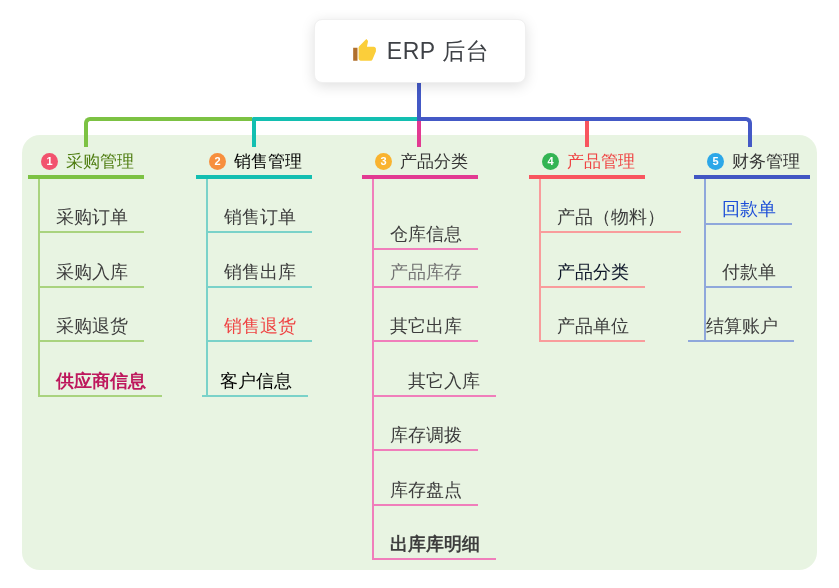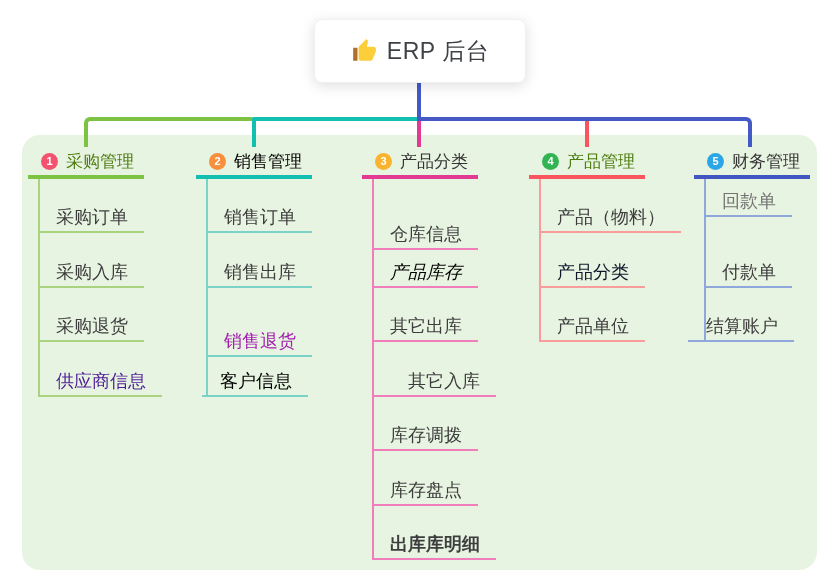--- a/index.html
+++ b/index.html
@@ -65,56 +65,56 @@
   <div id="branches">
       <div class="branch-header" style="left: 28px;">
         <span class="branch-badge" style="background: rgb(242, 83, 110);">1</span>
         <span class="branch-title" style="color: #4d7c0f;">采购管理</span>
       </div>
       <div class="branch-underline" style="left: 28px; background: rgb(124, 194, 67);"></div>
       <div class="spine" style="left: 38px; top: 178px; height: 217.5px; background: rgb(169, 211, 126);"></div>
       <div class="mm-item" style="left: 38px; top: 206px; border-bottom-color: rgb(169, 211, 126); color: rgb(61, 61, 61);"><span>采购订单</span></div>
       <div class="mm-item" style="left: 38px; top: 260.5px; border-bottom-color: rgb(169, 211, 126); color: rgb(61, 61, 61);"><span>采购入库</span></div>
       <div class="mm-item" style="left: 38px; top: 315px; border-bottom-color: rgb(169, 211, 126); color: rgb(61, 61, 61);"><span>采购退货</span></div>
-      <div class="mm-item" style="left: 38px; top: 369.5px; border-bottom-color: rgb(169, 211, 126); color: #4c1d95;"><span>供应商信息</span></div>
+      <div class="mm-item" style="left: 38px; top: 369.5px; border-bottom-color: rgb(169, 211, 126); color: #be185d; font-weight: bold;"><span>供应商信息</span></div>
       <div class="branch-header" style="left: 196px;">
         <span class="branch-badge" style="background: rgb(247, 143, 61);">2</span>
         <span class="branch-title" style="color: #000000;">销售管理</span>
       </div>
       <div class="branch-underline" style="left: 196px; background: rgb(19, 191, 177);"></div>
       <div class="spine" style="left: 206px; top: 178px; height: 217.5px; background: rgb(122, 210, 201);"></div>
       <div class="mm-item" style="left: 206px; top: 206px; border-bottom-color: rgb(122, 210, 201); color: rgb(61, 61, 61);"><span>销售订单</span></div>
       <div class="mm-item" style="left: 206px; top: 260.5px; border-bottom-color: rgb(122, 210, 201); color: rgb(61, 61, 61);"><span>销售出库</span></div>
-      <div class="mm-item" style="left: 206px; top: 315px; border-bottom-color: rgb(122, 210, 201); color: #a21caf; margin-top: 15px;"><span>销售退货</span></div>
+      <div class="mm-item" style="left: 206px; top: 315px; border-bottom-color: rgb(122, 210, 201); color: #ef4444;"><span>销售退货</span></div>
       <div class="mm-item" style="left: 202px; top: 369.5px; border-bottom-color: rgb(122, 210, 201); color: #000000;"><span>客户信息</span></div>
       <div class="branch-header" style="left: 362px;">
         <span class="branch-badge" style="background: rgb(249, 179, 47);">3</span>
         <span class="branch-title" style="color: rgb(51, 51, 51);">产品分类</span>
       </div>
       <div class="branch-underline" style="left: 362px; background: rgb(226, 58, 146);"></div>
       <div class="spine" style="left: 372px; top: 178px; height: 381px; background: rgb(240, 126, 187);"></div>
       <div class="mm-item" style="left: 372px; top: 223px; border-bottom-color: rgb(240, 126, 187); color: rgb(61, 61, 61);"><span>仓库信息</span></div>
-      <div class="mm-item" style="left: 372px; top: 260.5px; border-bottom-color: rgb(240, 126, 187); color: #000000; font-style: italic;"><span>产品库存</span></div>
+      <div class="mm-item" style="left: 372px; top: 260.5px; border-bottom-color: rgb(240, 126, 187); color: #737373;"><span>产品库存</span></div>
       <div class="mm-item" style="left: 372px; top: 315px; border-bottom-color: rgb(240, 126, 187); color: rgb(61, 61, 61);"><span>其它出库</span></div>
       <div class="mm-item" style="left: 372px; top: 369.5px; border-bottom-color: rgb(240, 126, 187); color: rgb(61, 61, 61); padding-left: 36px;"><span>其它入库</span></div>
       <div class="mm-item" style="left: 372px; top: 424px; border-bottom-color: rgb(240, 126, 187); color: rgb(61, 61, 61);"><span>库存调拨</span></div>
       <div class="mm-item" style="left: 372px; top: 478.5px; border-bottom-color: rgb(240, 126, 187); color: rgb(61, 61, 61);"><span>库存盘点</span></div>
       <div class="mm-item" style="left: 372px; top: 533px; border-bottom-color: rgb(240, 126, 187); color: rgb(61, 61, 61); font-weight: bold;"><span>出库库明细</span></div>
       <div class="branch-header" style="left: 529px;">
         <span class="branch-badge" style="background: rgb(51, 180, 83);">4</span>
-        <span class="branch-title" style="color: #4d7c0f;">产品管理</span>
+        <span class="branch-title" style="color: #ef4444;">产品管理</span>
       </div>
       <div class="branch-underline" style="left: 529px; background: rgb(248, 85, 95);"></div>
       <div class="spine" style="left: 539px; top: 178px; height: 163px; background: rgb(249, 156, 156);"></div>
       <div class="mm-item" style="left: 539px; top: 206px; border-bottom-color: rgb(249, 156, 156); color: rgb(61, 61, 61);"><span>产品（物料）</span></div>
       <div class="mm-item" style="left: 539px; top: 260.5px; border-bottom-color: rgb(249, 156, 156); color: #0f172a;"><span>产品分类</span></div>
       <div class="mm-item" style="left: 539px; top: 315px; border-bottom-color: rgb(249, 156, 156); color: rgb(61, 61, 61);"><span>产品单位</span></div>
       <div class="branch-header" style="left: 694px;">
         <span class="branch-badge" style="background: rgb(43, 167, 232);">5</span>
         <span class="branch-title" style="color: rgb(51, 51, 51);">财务管理</span>
       </div>
       <div class="branch-underline" style="left: 694px; background: rgb(65, 86, 195);"></div>
       <div class="spine" style="left: 704px; top: 178px; height: 163px; background: rgb(143, 167, 219);"></div>
-      <div class="mm-item" style="left: 704px; top: 190px; border-bottom-color: rgb(143, 167, 219); color: #737373;"><span>回款单</span></div>
+      <div class="mm-item" style="left: 704px; top: 198px; border-bottom-color: rgb(143, 167, 219); color: #1d4ed8;"><span>回款单</span></div>
       <div class="mm-item" style="left: 704px; top: 260.5px; border-bottom-color: rgb(143, 167, 219); color: rgb(61, 61, 61);"><span>付款单</span></div>
       <div class="mm-item" style="left: 688px; top: 315px; border-bottom-color: rgb(143, 167, 219); color: rgb(61, 61, 61);"><span>结算账户</span></div>
     </div>
 </div>
 
 </body></html>

